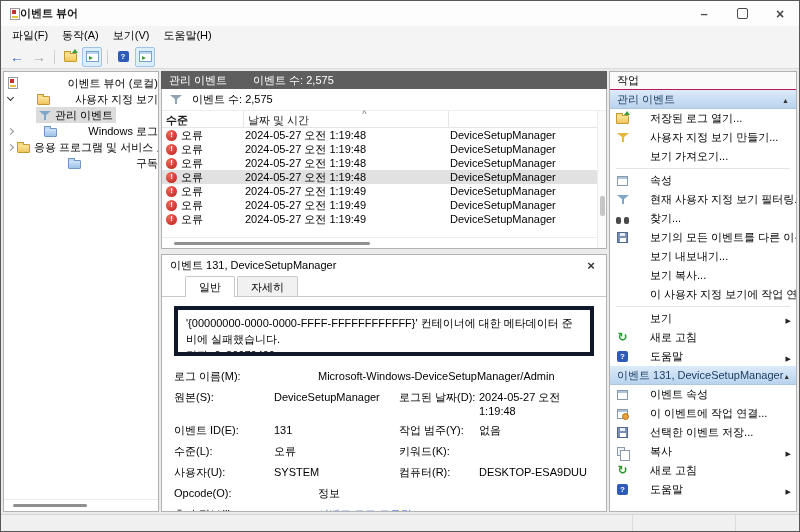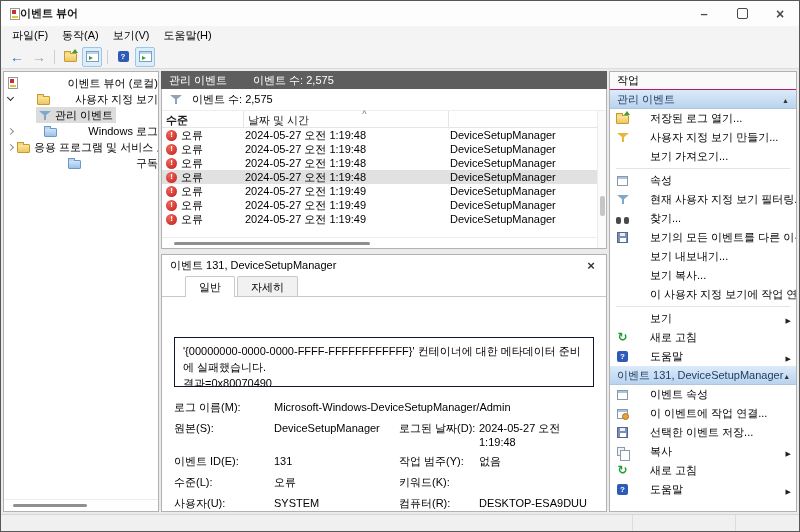--- a/index.html
+++ b/index.html
@@ -106,23 +106,23 @@
   
   .detail-panel { flex:1; background:#fff; border:1px solid #b2b2b2; display:flex; flex-direction:column; min-height:0; font-size:11px; }
   .detail-header { height:21px; flex:none; display:flex; align-items:center; padding:0 8px; }
   .detail-close { margin-left:auto; width:14px; text-align:center; }
   .detail-close::before { content:"×"; font-weight:bold; font-size:13px; color:#333; }
   .tabstrip { height:21px; flex:none; display:flex; padding:0 23px; gap:2px; position:relative; }
   .tabstrip::after { content:""; position:absolute; left:0; right:0; bottom:0; height:1px; background:#c9c9c9; }
   .tab { padding:3px 13px 3px; border:1px solid #c9c9c9; border-bottom:none; background:#f1f1f1; border-radius:2px 2px 0 0; position:relative; }
   .tab.active { background:#fff; z-index:2; padding-bottom:4px; }
   .detail-content { flex:1; padding:9px 12px; overflow:hidden; }
-  .msg-box { border:1px solid #0f172a; height:50px; padding:5px 8px; line-height:16px; overflow:hidden;margin-top:31px; }
+  .msg-box { border:4px solid #0f172a; height:50px; padding:5px 8px; line-height:16px; overflow:hidden; }
   .props { margin-top:13px; display:grid; grid-template-columns:100px 125px 80px 1fr; row-gap:6px; align-items:baseline; }
-  .c234 { grid-column:2/5; }
+  .c234 { grid-column:2/5;margin-left:44px; }
   .p-link { color:#2456c8; text-decoration:underline; }
 
   
   .actions-panel { width:188px; flex:none; background:#fff; border:1px solid #b2b2b2; display:flex; flex-direction:column; font-size:11px; overflow:hidden; }
   .actions-title { height:18px; flex:none; display:flex; align-items:center; padding:0 7px; background:#fafafa; border-bottom:1px solid #be185d; }
   .action-section-header { height:19px; flex:none; display:flex; align-items:center; padding:0 7px; background:linear-gradient(#dcebfa,#b9d3ee); color:#1c3a5e; border-bottom:1px solid #aec6e0; white-space:nowrap; overflow:hidden; }
   .collapse-arrow { margin-left:auto; }
   .collapse-arrow::before { content:"▲"; font-size:7px; color:#333; }
   .action-item { height:19px; flex:none; display:flex; align-items:center; gap:20px; padding:0 5px; white-space:nowrap; overflow:hidden; }
   .action-icon-slot { width:15px; display:flex; justify-content:center; flex:none; }

